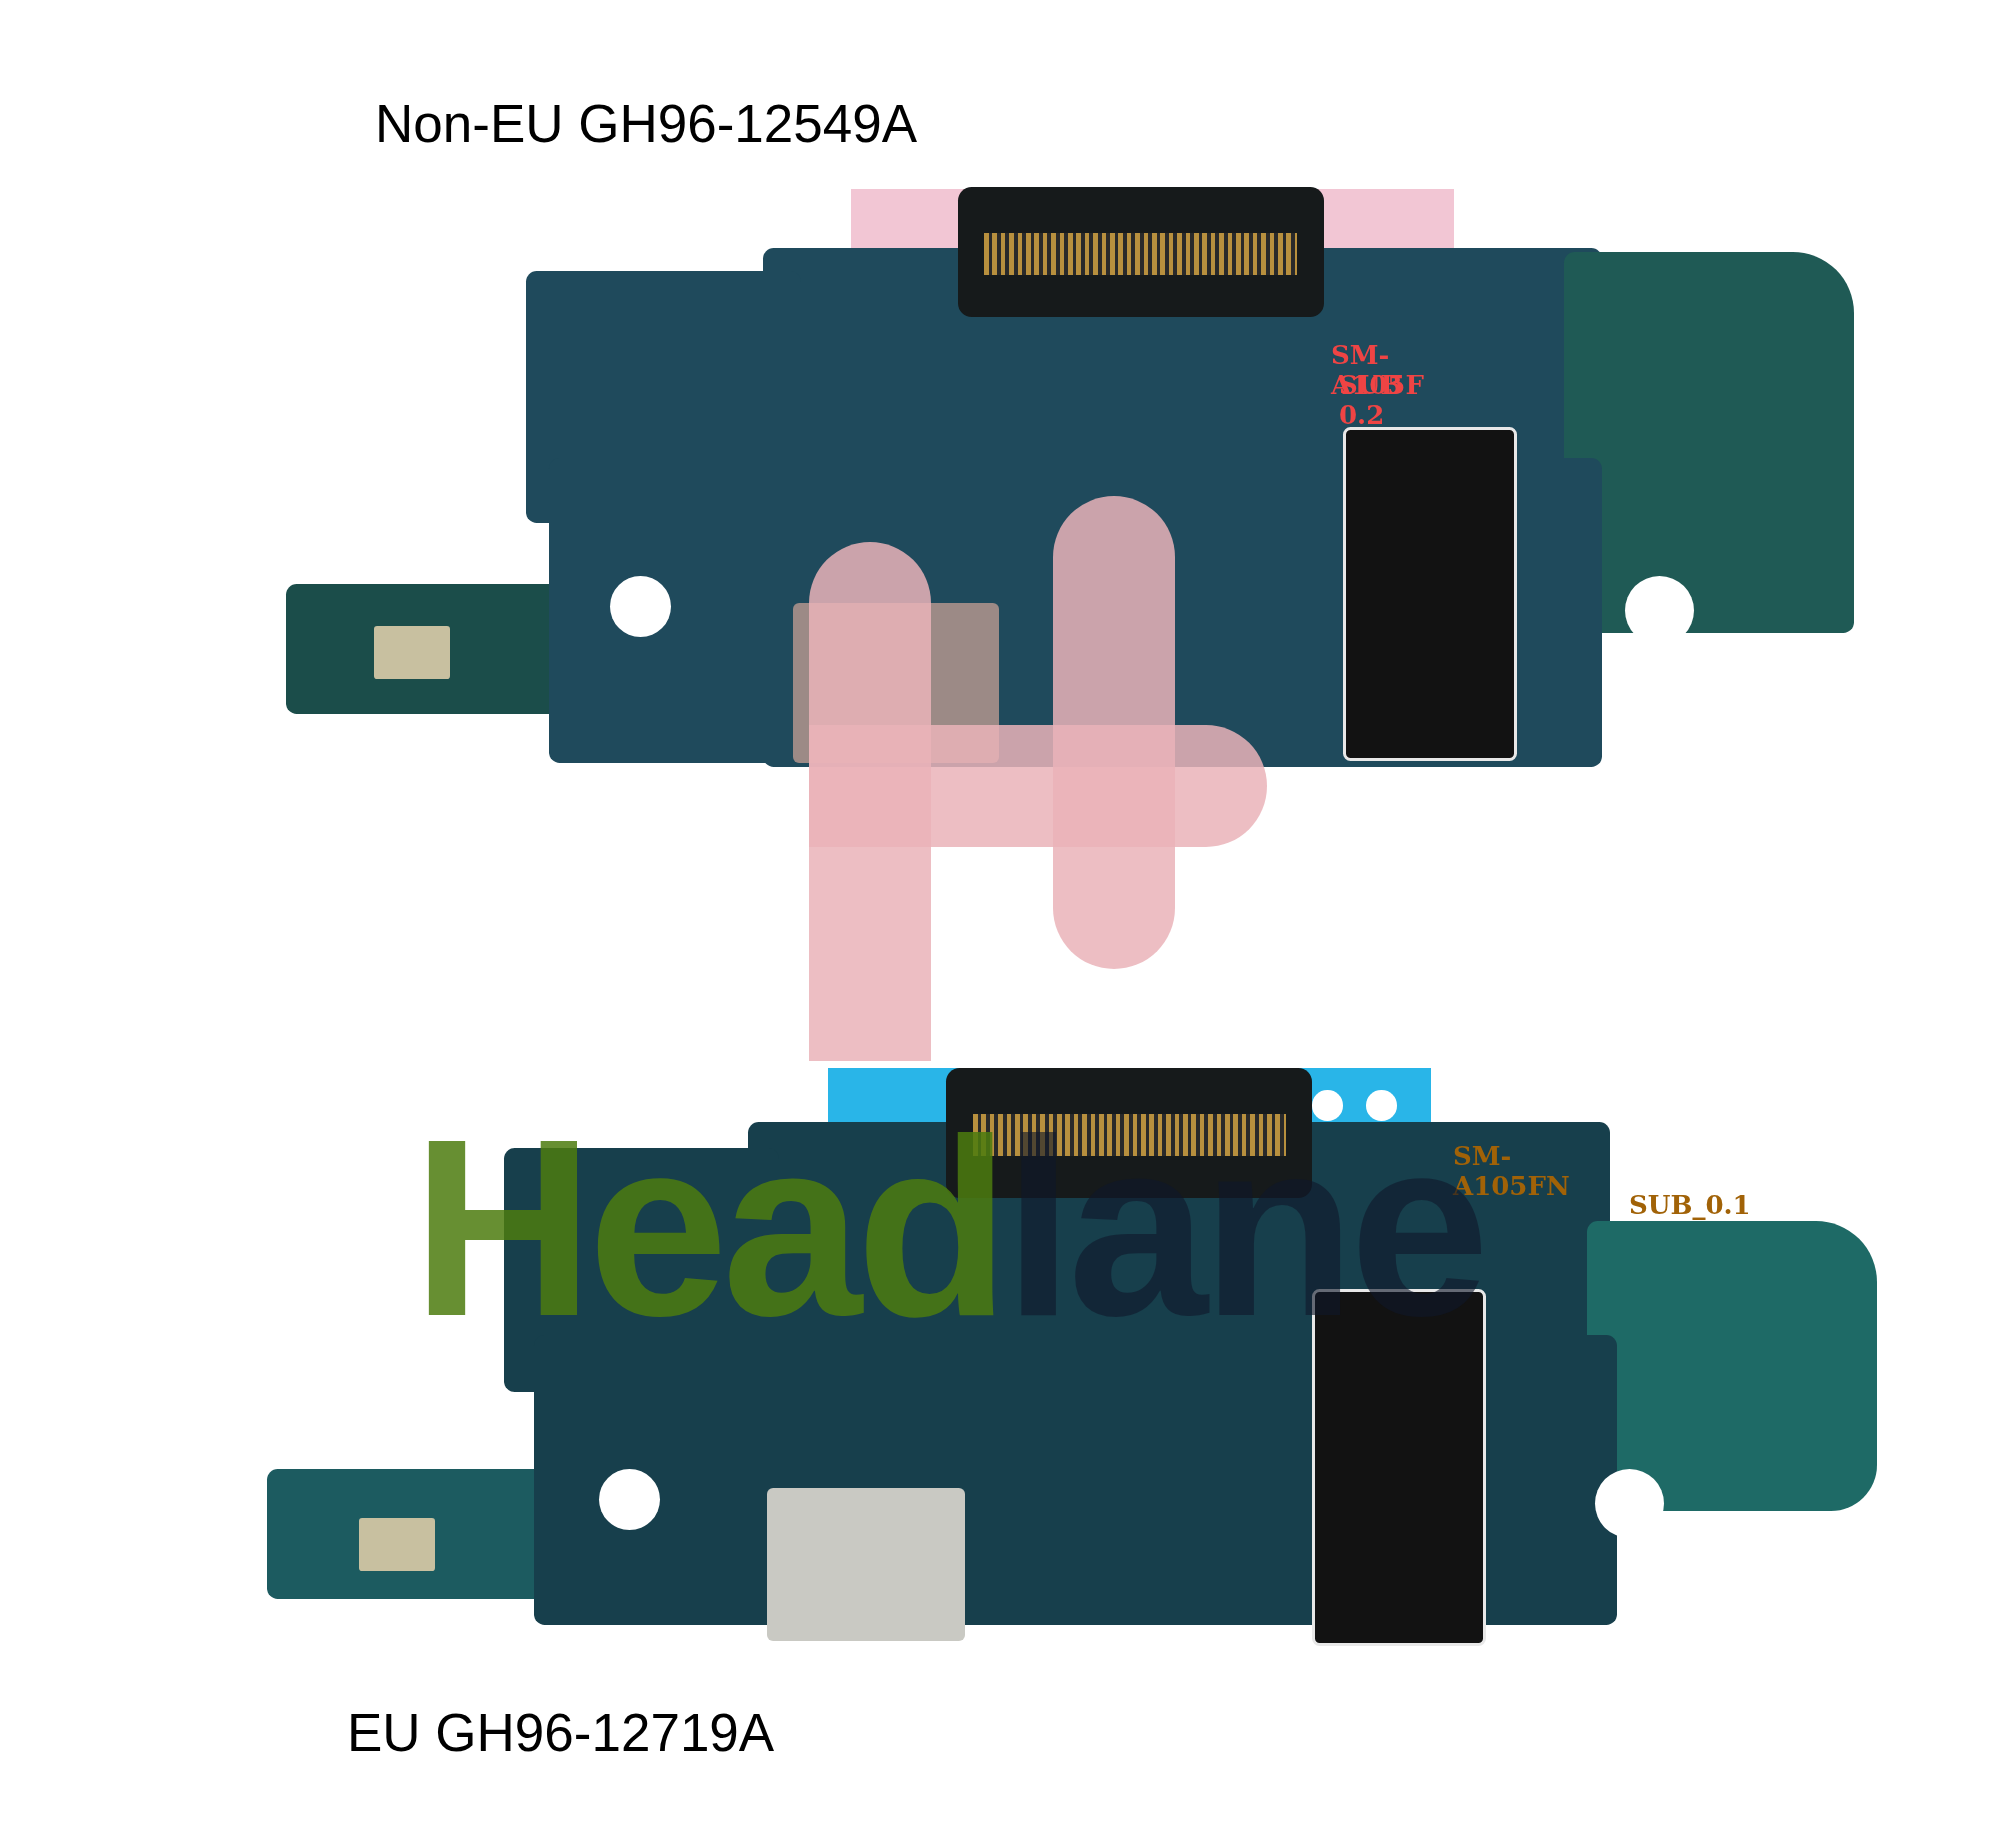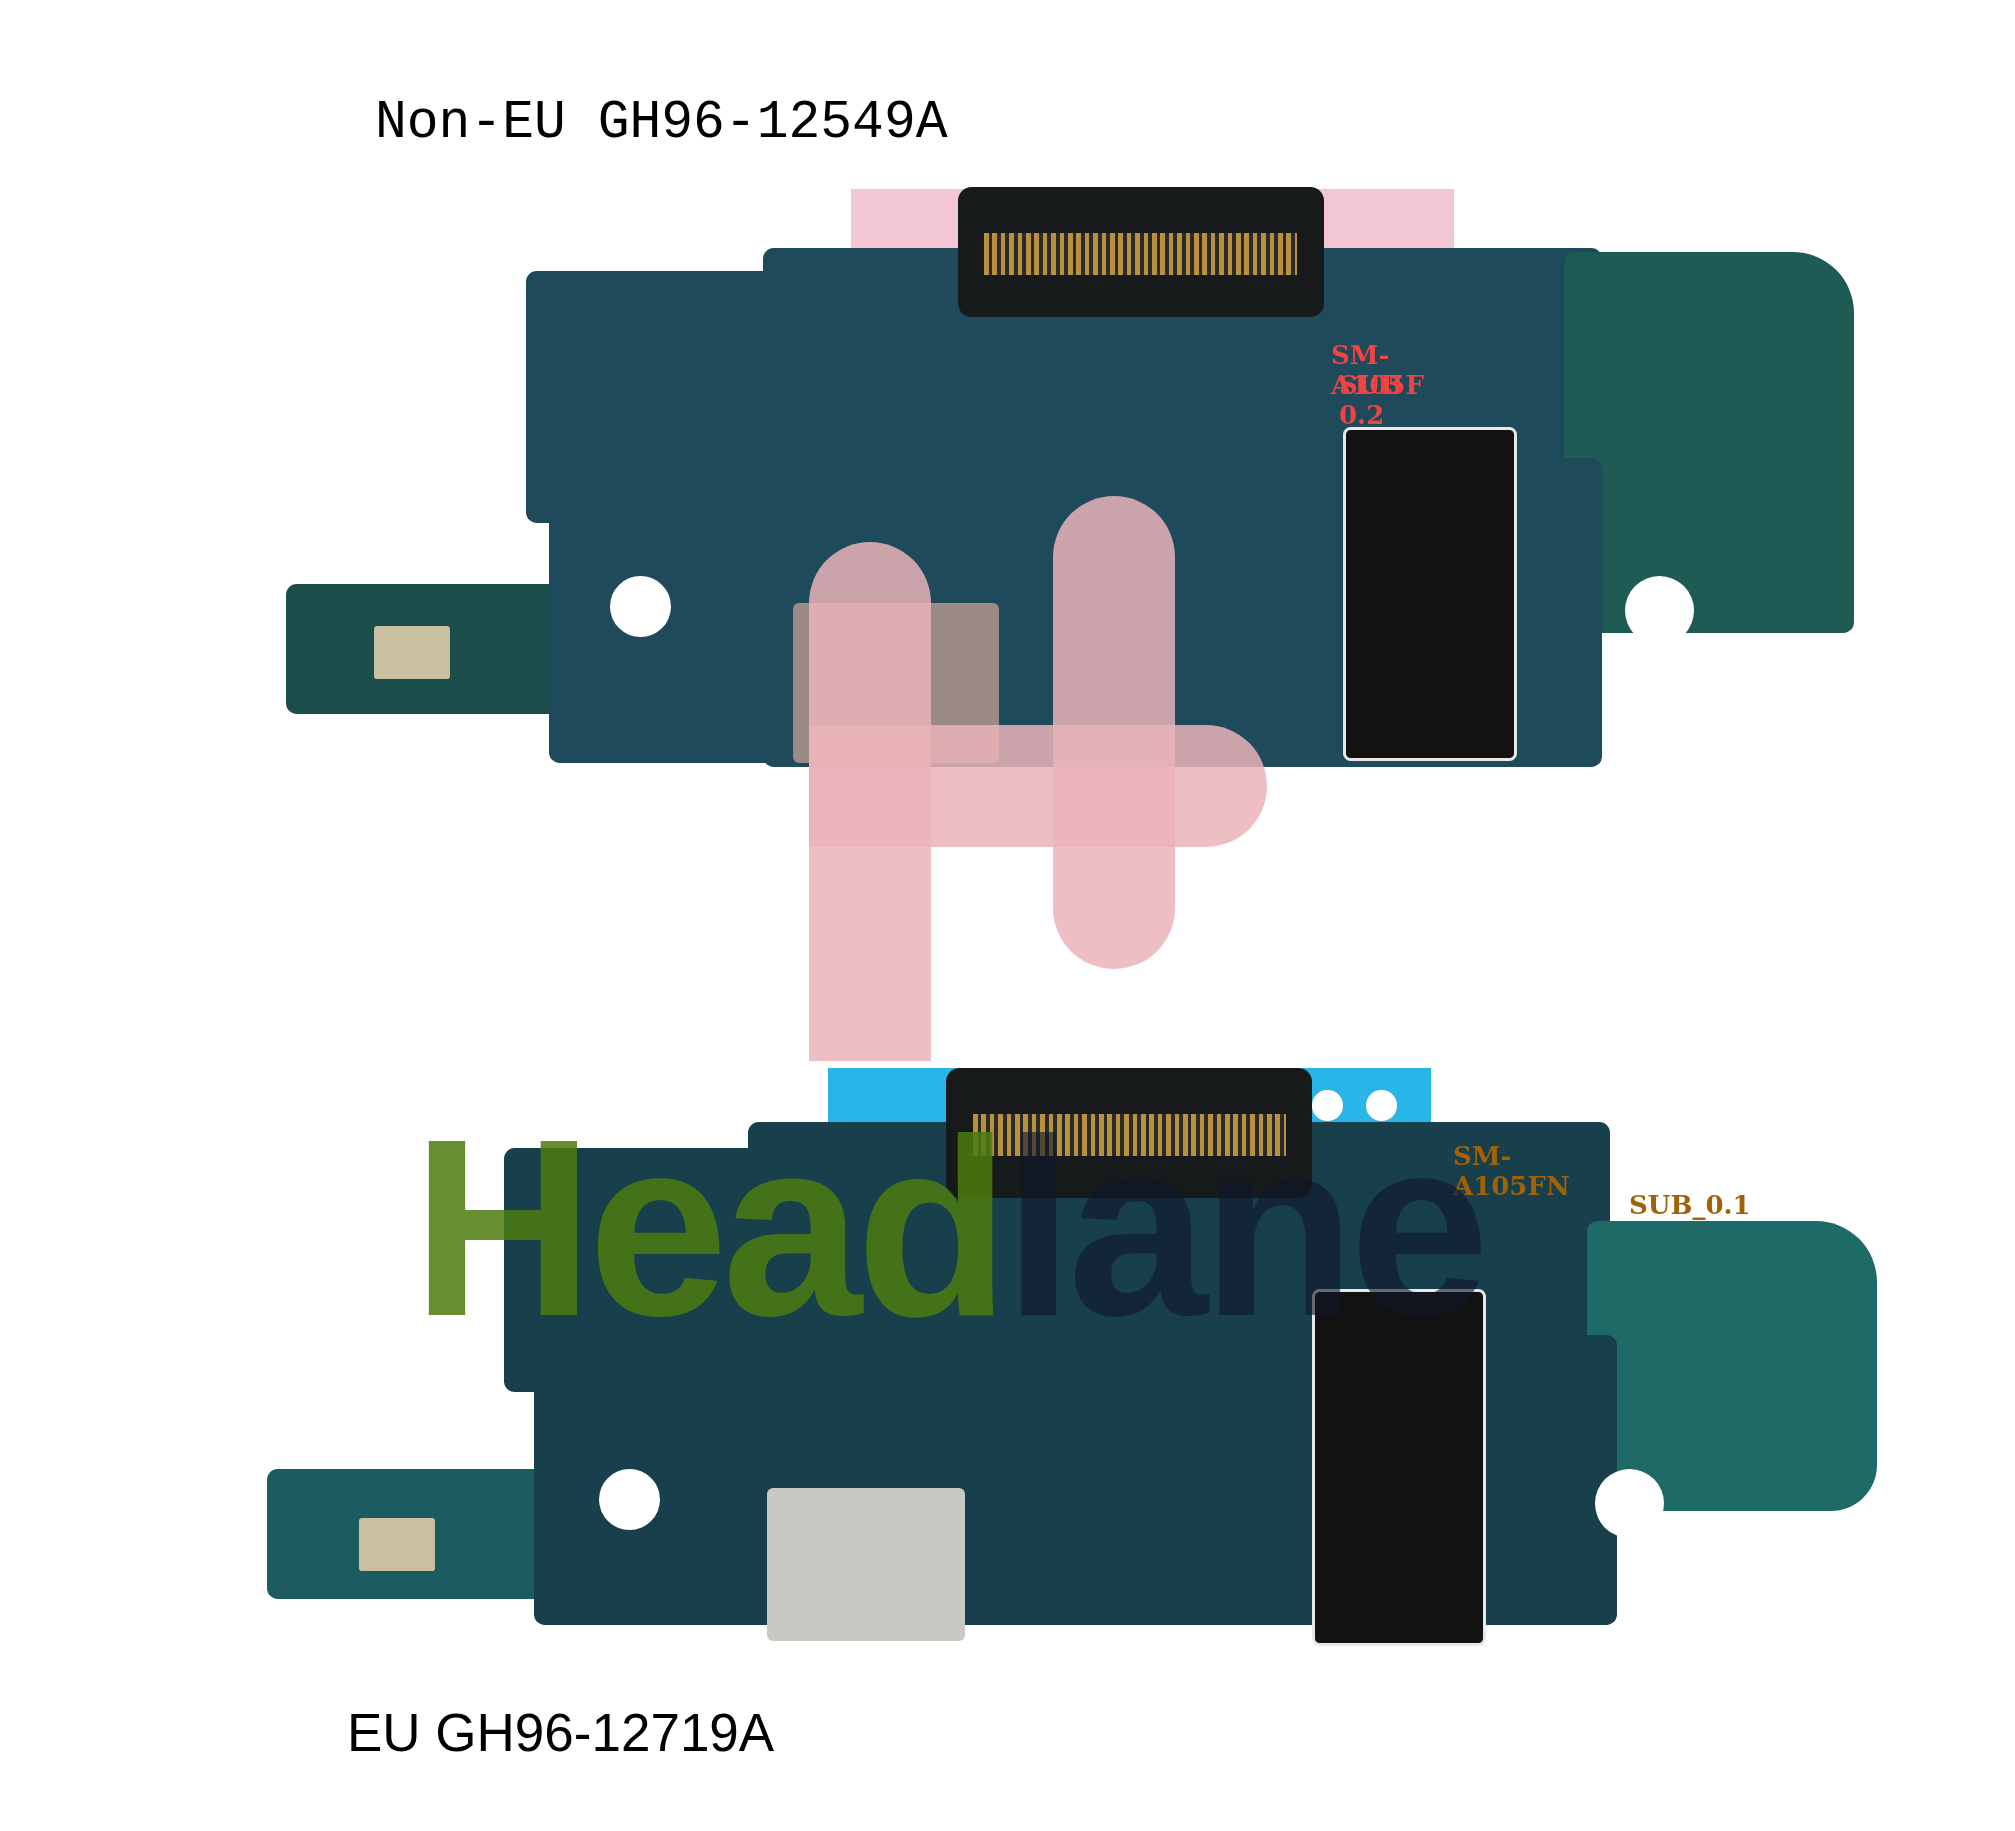--- a/index.html
+++ b/index.html
@@ -16,21 +16,21 @@
     .jack{position:absolute;background:#121212;border-radius:7.6px;border:3.1px solid #e8e8e8;}
     .hole{position:absolute;background:#fff;border-radius:50%;}
     .pad{position:absolute;background:#b0b0a8;border-radius:10.7px;}
     .tape{position:absolute;}
     .wm{position:absolute;}
     .wmtext{position:absolute;font-size:252px;font-weight:bold;letter-spacing:-6.1px;}
   </style>
 </head>
 <body>
 
-<div class="label" style="left:375px;top:93px;font-family:Liberation Mono, monospace;">Non-EU GH96-12549A</div>
+<div class="label" style="left:375px;top:93px;">Non-EU GH96-12549A</div>
 
 <div class="board" style="left:0;top:0;">
   <div class="tape" style="left:851px;top:189px;width:603px;height:114px;background:#f2c6d4;"></div>
   <div class="pcb" style="left:763px;top:248px;width:839px;height:519px;"></div>
   <div class="pcb" style="left:526px;top:271px;width:275px;height:252px;"></div>
   <div class="pcb" style="left:1564px;top:252px;width:290px;height:381px;border-radius:10.7px 61px 10.7px 10.7px;background:#1f5a55;"></div>
   <div class="pcb" style="left:286px;top:584px;width:534px;height:130px;background:#1b4d4a;"></div>
   <div class="pcb" style="left:549px;top:458px;width:1053px;height:305px;"></div>
   <div class="conn" style="left:958px;top:187px;width:366px;height:130px;"></div>
   <div class="pins" style="left:984px;top:233px;width:313px;height:42px;"></div>

